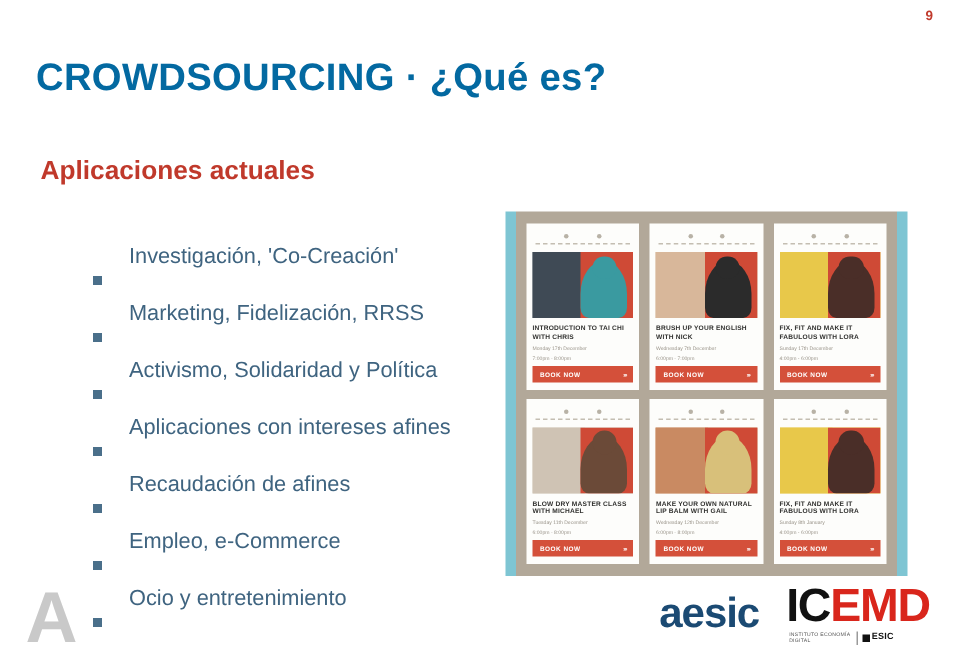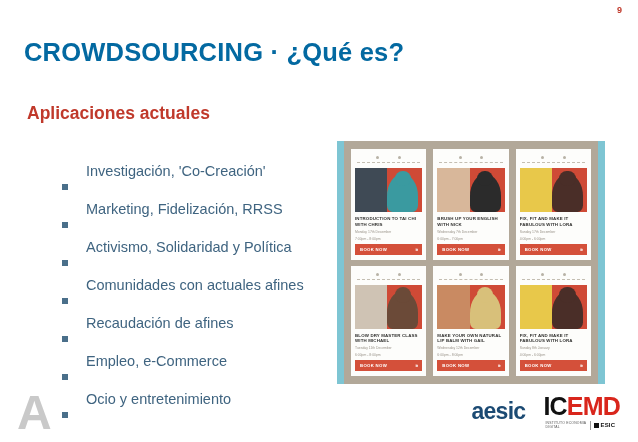--- a/index.html
+++ b/index.html
@@ -232,34 +232,34 @@
   
   .footer-logos {
     position: absolute;
     right: 18px;
     bottom: 12px;
     display: flex;
     align-items: flex-end;
     gap: 18px;
   }
   .logo-aesic {
-    font-size: 23px;
+    font-size: 28px;
     font-weight: bold;
     color: #1b4a73;
     letter-spacing: -0.7px;
     position: relative;
     top: -5px;
   }
   .logo-icemd-wrap {
     display: flex;
     flex-direction: column;
     align-items: flex-start;
   }
   .logo-icemd {
-    font-size: 25px;
+    font-size: 31px;
     font-weight: bold;
     letter-spacing: -0.8px;
     line-height: 1;
   }
   .logo-icemd .ic { color: #111111; }
   .logo-icemd .emd { color: #d9261c; }
   .logo-icemd-sub {
     display: flex;
     align-items: center;
     gap: 3px;
@@ -314,21 +314,21 @@
       <li class="bullet-item">
         <span class="bullet-marker"></span>
         <span class="bullet-text">Marketing, Fidelización, RRSS</span>
       </li>
       <li class="bullet-item">
         <span class="bullet-marker"></span>
         <span class="bullet-text">Activismo, Solidaridad y Política</span>
       </li>
       <li class="bullet-item">
         <span class="bullet-marker"></span>
-        <span class="bullet-text">Comunidades con actuales afines</span>
+        <span class="bullet-text">Aplicaciones con intereses afines</span>
       </li>
       <li class="bullet-item">
         <span class="bullet-marker"></span>
         <span class="bullet-text">Recaudación de afines</span>
       </li>
       <li class="bullet-item">
         <span class="bullet-marker"></span>
         <span class="bullet-text">Empleo, e-Commerce</span>
       </li>
       <li class="bullet-item">

